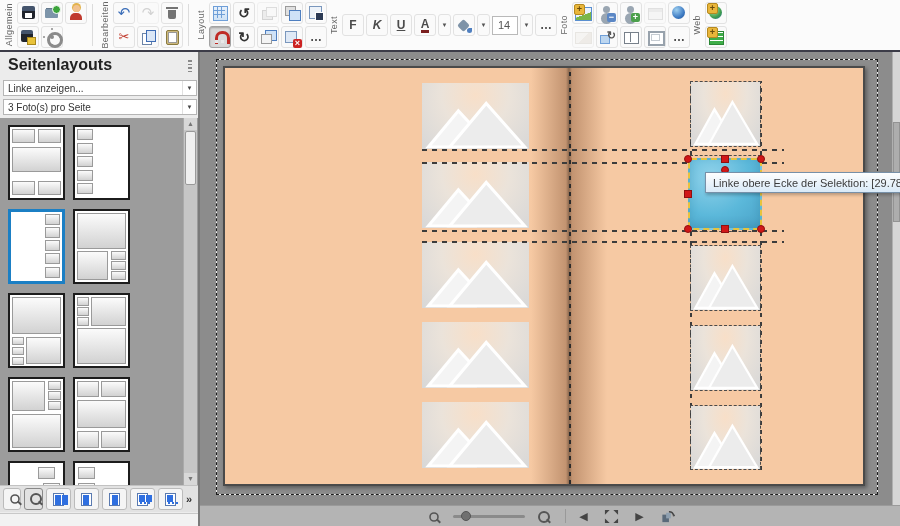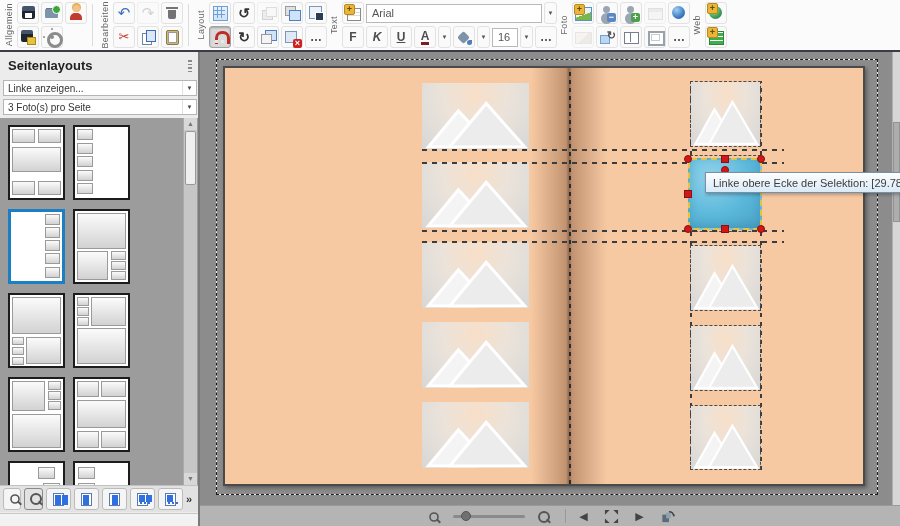--- a/index.html
+++ b/index.html
@@ -103,21 +103,21 @@
     width:9px;height:9px;line-height:8px;text-align:center;border:1px solid #b5891f;border-radius:2px;}
   .ic-add-web-table::before{left:2px;top:3px;width:13px;height:12px;border:1px solid #2c8736;
     background:repeating-linear-gradient(0deg,#3fae49 0 3px,#fff 3px 4px),#3fae49;}
   .ic-add-web-table::after{content:"+";left:0;top:-1px;background:#e9b63a;color:#6a4c0c;font-size:9px;font-weight:bold;
     width:9px;height:9px;line-height:8px;text-align:center;border:1px solid #b5891f;border-radius:2px;}
   .colorbar span{border-bottom:3px solid #7a1f1f;line-height:12px;}
 
   
   .sidebar{position:absolute;left:0;top:52px;width:200px;height:474px;background:#ececec;border-right:2px solid #7a7a7a;}
   .sb-header{height:26px;display:flex;align-items:center;padding:0 6px 0 8px;}
-  .sb-header b{font-size:13px;color:#222;}
+  .sb-header b{font-size:16px;color:#222;}
   .grip{margin-left:auto;width:4px;height:14px;background:repeating-linear-gradient(0deg,#8a8a8a 0 1.5px,transparent 1.5px 3.5px);}
   .sb-select{position:absolute;left:3px;width:194px;height:16px;background:#fff;border:1px solid #b5b5b5;
     display:flex;align-items:center;font-size:10px;color:#333;padding-left:4px;cursor:pointer;}
   .sb-select .dd{margin-left:auto;width:14px;height:14px;font-size:6px;color:#444;display:flex;align-items:center;justify-content:center;border-left:1px solid #e0e0e0;}
   .sb-list{position:absolute;left:0;top:66px;width:198px;height:367px;background:#9c9c9c;overflow:hidden;}
   .thumb{position:absolute;width:57px;height:75px;background:#fff;border:2px solid #1c1c1c;cursor:pointer;}
   .thumb.sel{border:3px solid #1b7fc4;}
   .pbox{position:absolute;background:linear-gradient(180deg,#fbfbfb,#d2d2d2);border:1px solid #9a9a9a;}
   .sb-scroll{position:absolute;right:1px;top:66px;width:14px;height:367px;background:#c6c6c6;border-left:1px solid #aaa;}
   .sb-scroll .ar{position:absolute;left:0;width:13px;height:12px;font-size:7px;color:#777;text-align:center;line-height:12px;background:#d8d8d8;cursor:pointer;}
@@ -269,48 +269,39 @@
             <button class="tbtn txt">
               <i>…</i>
             </button>
           </div>
         </div>
       </div>
       <div class="tgroup">
         <span class="glabel">Text</span>
         <div class="grows">
           <div class="trow">
-            <button class="tbtn">
-              <span class="ic ic-add-textbox"></span>
-            </button>
-            <div class="combo" style="width: 176px;">
-              <span>Arial</span>
-            </div>
-            <button class="tbtn drop">▼</button>
-          </div>
-          <div class="trow">
             <button class="tbtn txt">
               <i>F</i>
             </button>
             <button class="tbtn txt">
               <i style="font-style: italic;">K</i>
             </button>
             <button class="tbtn txt">
               <i style="text-decoration: underline;">U</i>
             </button>
             <button class="tbtn txt colorbar">
               <span>A</span>
             </button>
             <button class="tbtn drop">▼</button>
             <button class="tbtn">
               <span class="ic ic-fill-color"></span>
             </button>
             <button class="tbtn drop">▼</button>
             <div class="combo" style="width: 26px;">
-              <span>16</span>
+              <span>14</span>
             </div>
             <button class="tbtn drop">▼</button>
             <button class="tbtn txt">
               <i>…</i>
             </button>
           </div>
         </div>
       </div>
       <div class="tgroup">
         <span class="glabel">Foto</span>

